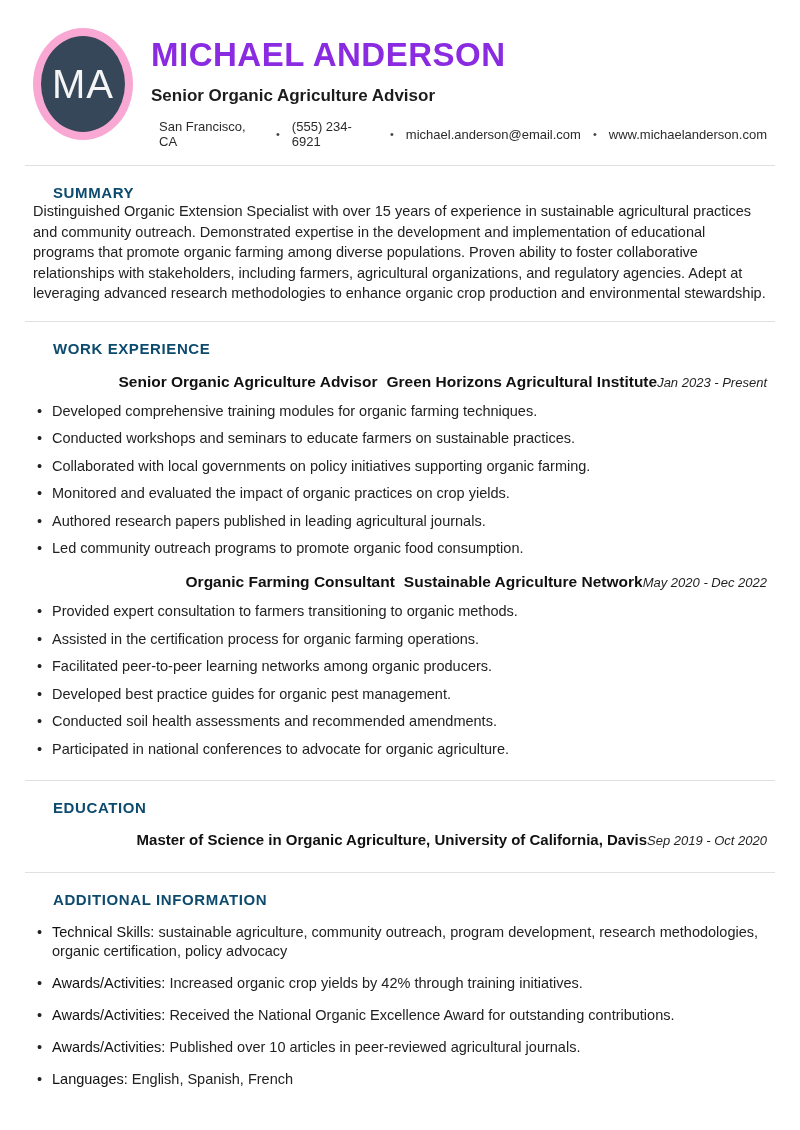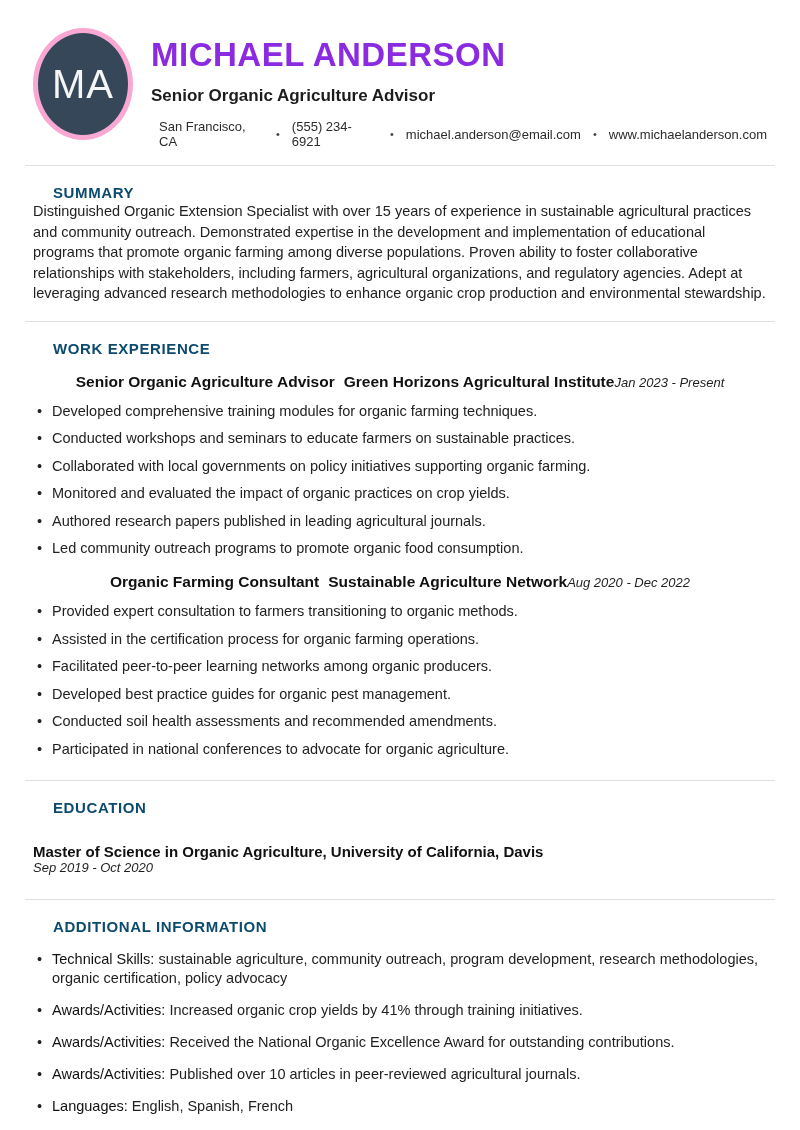--- a/index.html
+++ b/index.html
@@ -23,21 +23,21 @@
     display: flex;
     align-items: flex-start;
     gap: 18px;
     margin-bottom: 16px;
   }
   .avatar {
     width: 100px;
     height: 112px;
     border-radius: 50%;
     background: #36475a;
-    border: 5px solid #f9a8d4;
+    border: 8px solid #f9a8d4;
     display: flex;
     align-items: center;
     justify-content: center;
     flex-shrink: 0;
   }
   .avatar-initials {
     color: #f5f5f5;
     font-size: 40px;
     font-weight: 400;
     letter-spacing: 1px;
@@ -85,21 +85,21 @@
   .summary-body {
     font-size: 14.5px;
     line-height: 20.5px;
     color: #222222;
     margin-bottom: 17px;
   }
 
   
   .entry-header {
     display: flex;
-    justify-content: center;
+    justify-content: flex-end;
     align-items: baseline;
     margin-top: 16px;
   }
   .entry-titles { font-size: 15.5px; font-weight: 700; color: #111; }
   .entry-company { margin-left: 9px; }
   .entry-dates {
     font-size: 13px;
     font-style: italic;
     color: #1f1f1f;
     white-space: nowrap;
@@ -120,21 +120,21 @@
   }
   ul.bullets li::before {
     content: "•";
     position: absolute;
     left: 4px;
     top: 0;
     color: #222;
   }
   .work-section { margin-bottom: 22px; }
   .edu-section { margin-bottom: 24px; }
-  .edu-row { margin-top: 27px; flex-direction: column; }
+  .edu-row { margin-top: 15px; }
   .edu-row .entry-titles { font-size: 15px; }
 
   
   ul.addl {
     list-style: none;
     margin-top: 15px;
   }
   ul.addl li {
     position: relative;
     padding-left: 19px;
@@ -203,21 +203,21 @@
         <li>Authored research papers published in leading agricultural journals.</li>
         <li>Led community outreach programs to promote organic food consumption.</li>
       </ul>
     </div>
 
     <div>
       <div class="entry-header">
         <div class="entry-titles">
           <span>Organic Farming Consultant</span><span class="entry-company">Sustainable Agriculture Network</span>
         </div>
-        <span class="entry-dates">Aug 2020 - Dec 2022</span>
+        <span class="entry-dates">May 2020 - Dec 2022</span>
       </div>
       <ul class="bullets">
         <li>Provided expert consultation to farmers transitioning to organic methods.</li>
         <li>Assisted in the certification process for organic farming operations.</li>
         <li>Facilitated peer-to-peer learning networks among organic producers.</li>
         <li>Developed best practice guides for organic pest management.</li>
         <li>Conducted soil health assessments and recommended amendments.</li>
         <li>Participated in national conferences to advocate for organic agriculture.</li>
       </ul>
     </div>
@@ -232,20 +232,20 @@
       <span class="entry-dates">Sep 2019 - Oct 2020</span>
     </div>
   </div>
 
   <hr class="divider">
 
   <div class="section">
     <div class="section-heading">ADDITIONAL INFORMATION</div>
     <ul class="addl">
       <li><span class="addl-label">Technical Skills:</span> <span>sustainable agriculture, community outreach, program development, research methodologies, organic certification, policy advocacy</span></li>
-      <li><span class="addl-label">Awards/Activities:</span> <span>Increased organic crop yields by 41% through training initiatives.</span></li>
+      <li><span class="addl-label">Awards/Activities:</span> <span>Increased organic crop yields by 42% through training initiatives.</span></li>
       <li><span class="addl-label">Awards/Activities:</span> <span>Received the National Organic Excellence Award for outstanding contributions.</span></li>
       <li><span class="addl-label">Awards/Activities:</span> <span>Published over 10 articles in peer-reviewed agricultural journals.</span></li>
       <li><span class="addl-label">Languages:</span> <span>English,  Spanish,  French</span></li>
     </ul>
   </div>
 
 </div>
 
 </body></html>

